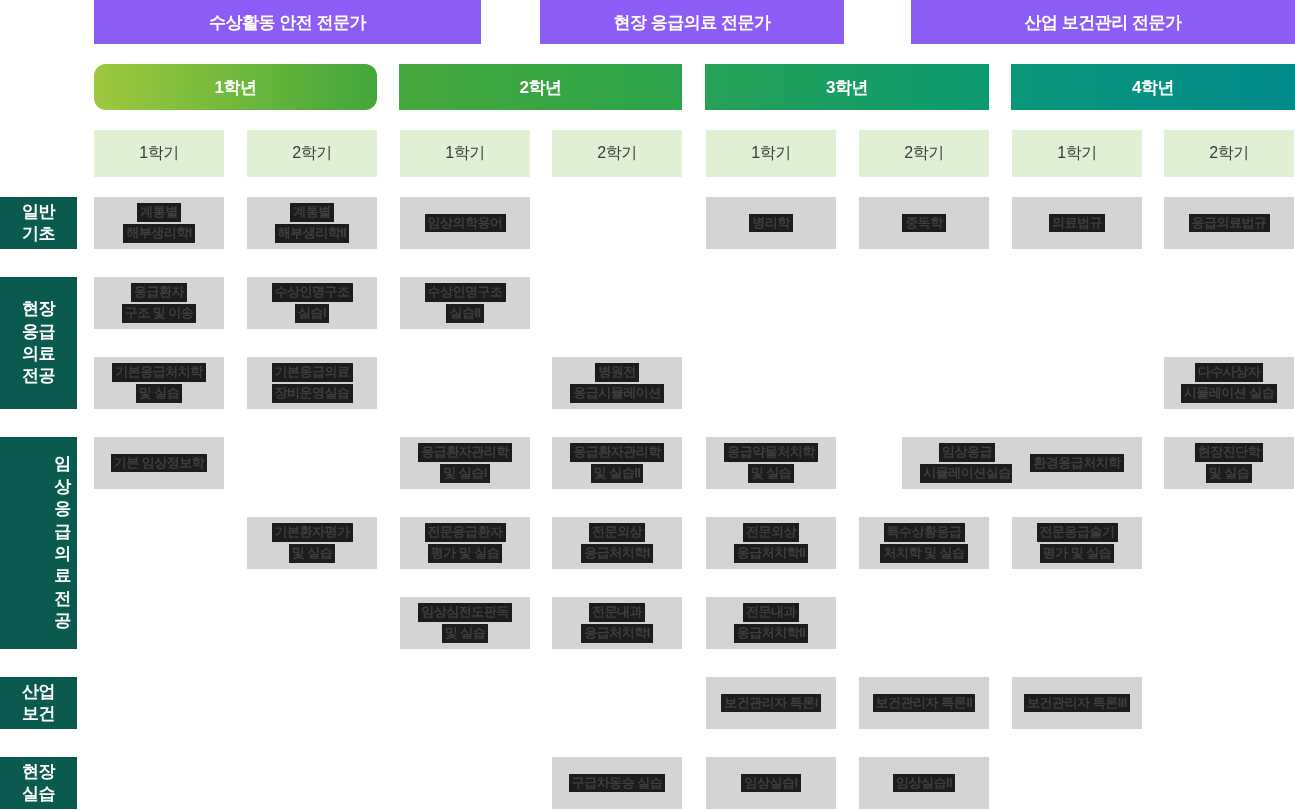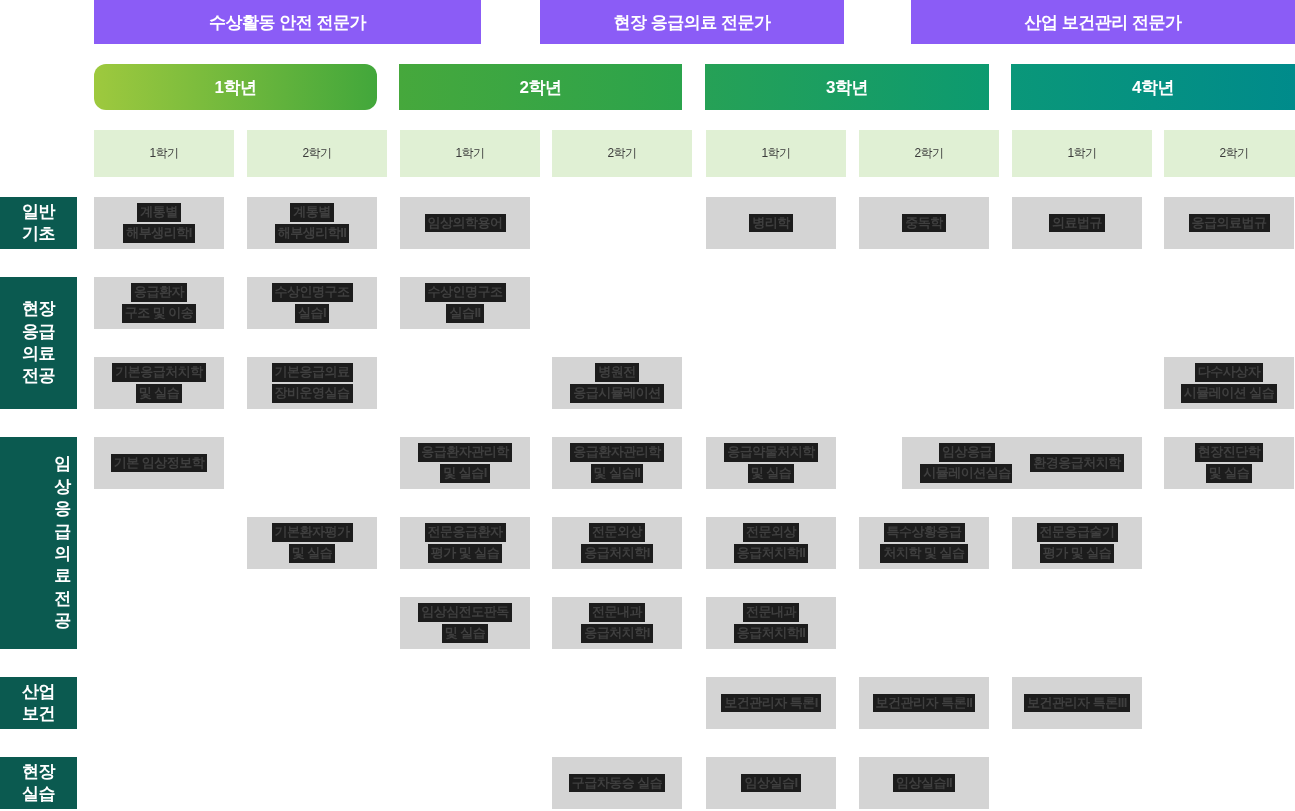--- a/index.html
+++ b/index.html
@@ -16,22 +16,22 @@
 
   
   .year-banner { position:absolute; top:64px; height:46px; color:#ffffff;
     display:flex; align-items:center; justify-content:center; font-size:17px; font-weight:700; letter-spacing:-.5px; }
   .year-0 { left:94px;   width:283px; }
   .year-1 { left:399px;  width:283px; }
   .year-2 { left:705px;  width:284px; }
   .year-3 { left:1011px; width:284px; }
 
   
-  .sem-header { position:absolute; top:130px; height:47px; width:140px; background:#e0f0d4; color:#3a3a3a;
-    display:flex; align-items:center; justify-content:center; font-size:12px; letter-spacing:-.5px; }
+  .sem-header { position:absolute; top:130px; height:47px; width:130px; background:#e0f0d4; color:#3a3a3a;
+    display:flex; align-items:center; justify-content:center; font-size:16px; letter-spacing:-.5px; }
 
   
   .category { position:absolute; left:0; width:77px; background:#0b5a50; color:#ffffff;
     display:flex; flex-direction:column; align-items:center; justify-content:center;
     font-size:17px; font-weight:700; line-height:1.32; text-align:center; letter-spacing:-.5px; }
 
   
   .course { position:absolute; width:130px; height:52px; background:#d4d4d4;
     display:flex; flex-direction:column; align-items:center; justify-content:center;
     font-size:13px; font-weight:700; line-height:1.45; text-align:center; letter-spacing:-.5px; }

